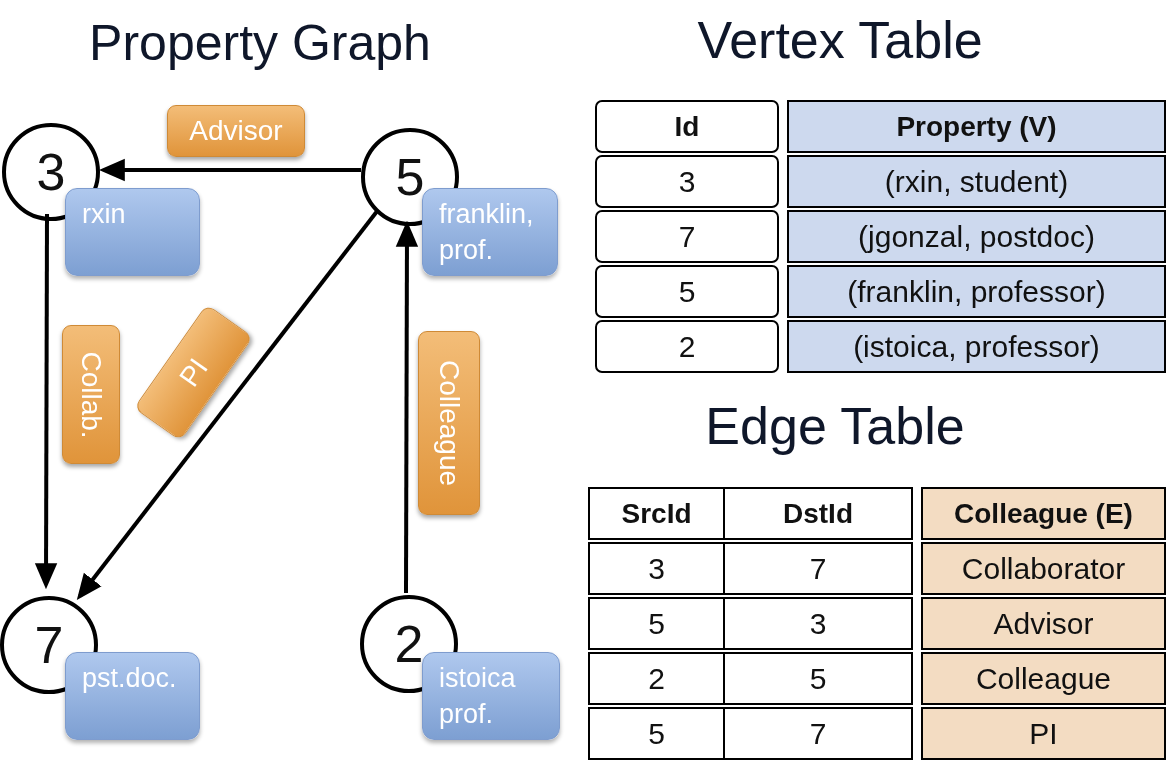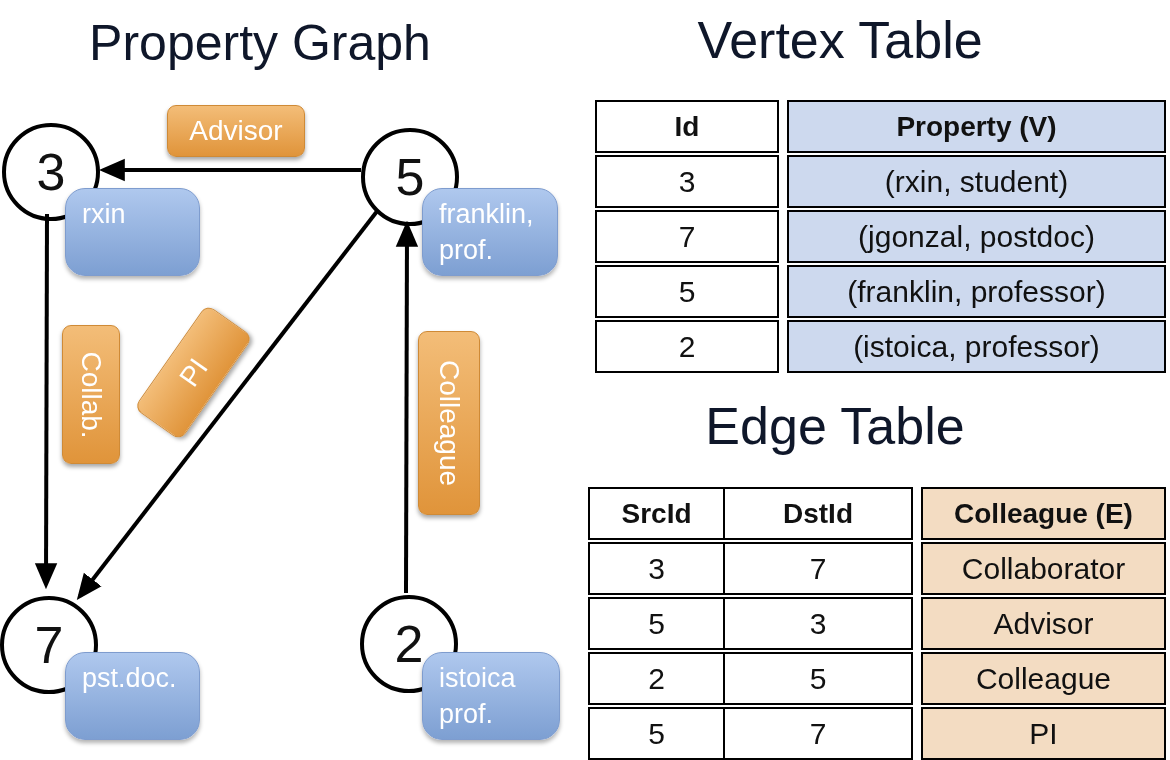--- a/index.html
+++ b/index.html
@@ -25,38 +25,38 @@
           border:1px solid #cf8a36;
           background:linear-gradient(180deg,var(--edge-label-top) 0%, var(--edge-label-bottom) 100%);
           color:#fff;display:flex;align-items:center;justify-content:center;
           font-size:28px;box-shadow:0 3px 4px rgba(0,0,0,.35);}
   #elabel-advisor{left:167px;top:105px;width:136px;height:50px;}
   #elabel-collab{left:62px;top:325px;width:56px;height:137px;}
   #elabel-colleague{left:418px;top:331px;width:60px;height:182px;}
   #elabel-pi{left:130px;top:344px;width:125px;height:55px;transform:rotate(-55deg);}
   .vlabel span{transform:rotate(90deg);white-space:nowrap;}
 
-  .vprop{position:absolute;z-index:4;border-radius:20px;
+  .vprop{position:absolute;z-index:4;border-radius:12px;
          border:1px solid #7e9cce;
          background:linear-gradient(180deg,var(--vertex-label-top) 0%, var(--vertex-label-bottom) 100%);
          color:#fff;font-size:27px;line-height:1.35;padding:7px 10px 7px 16px;
          box-sizing:border-box;box-shadow:0 3px 4px rgba(0,0,0,.3);}
   #vprop-3{left:65px;top:188px;width:135px;height:88px;}
   #vprop-5{left:422px;top:188px;width:136px;height:88px;}
   #vprop-7{left:65px;top:652px;width:135px;height:88px;}
   #vprop-2{left:422px;top:652px;width:138px;height:88px;}
 
   .tbl{position:absolute;}
   #vertex-table{left:595px;top:100px;}
   #edge-table{left:588px;top:487px;}
   .trow{display:flex;margin-bottom:2px;}
   .cell{box-sizing:border-box;border:2px solid #000;height:53px;line-height:49px;
         text-align:center;font-size:30px;color:#111;background:#fff;}
   .cell.hdr{font-weight:bold;font-size:28px;}
-  .c-id{width:184px;}
+  .c-id{width:184px;border-radius:7px;}
   .c-vprop{width:379px;margin-left:8px;background:var(--vertex-column-fill);}
   .c-src{width:137px;}
   .c-dst{width:188px;border-left:none;}
   .c-eprop{width:245px;margin-left:8px;background:var(--edge-column-fill);}
 </style>
 </head>
 <body>
 
 <div id="stage">
 

